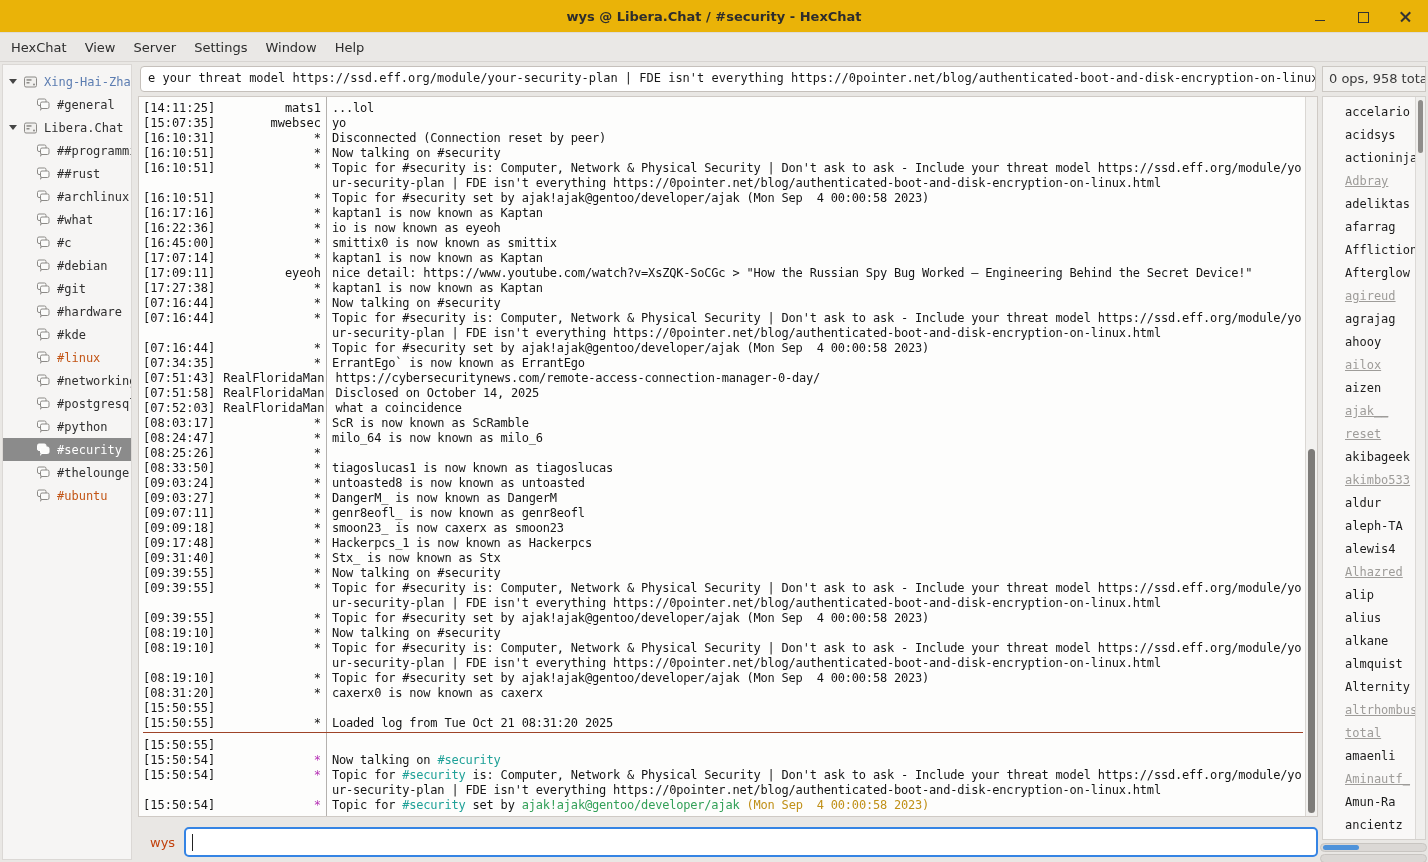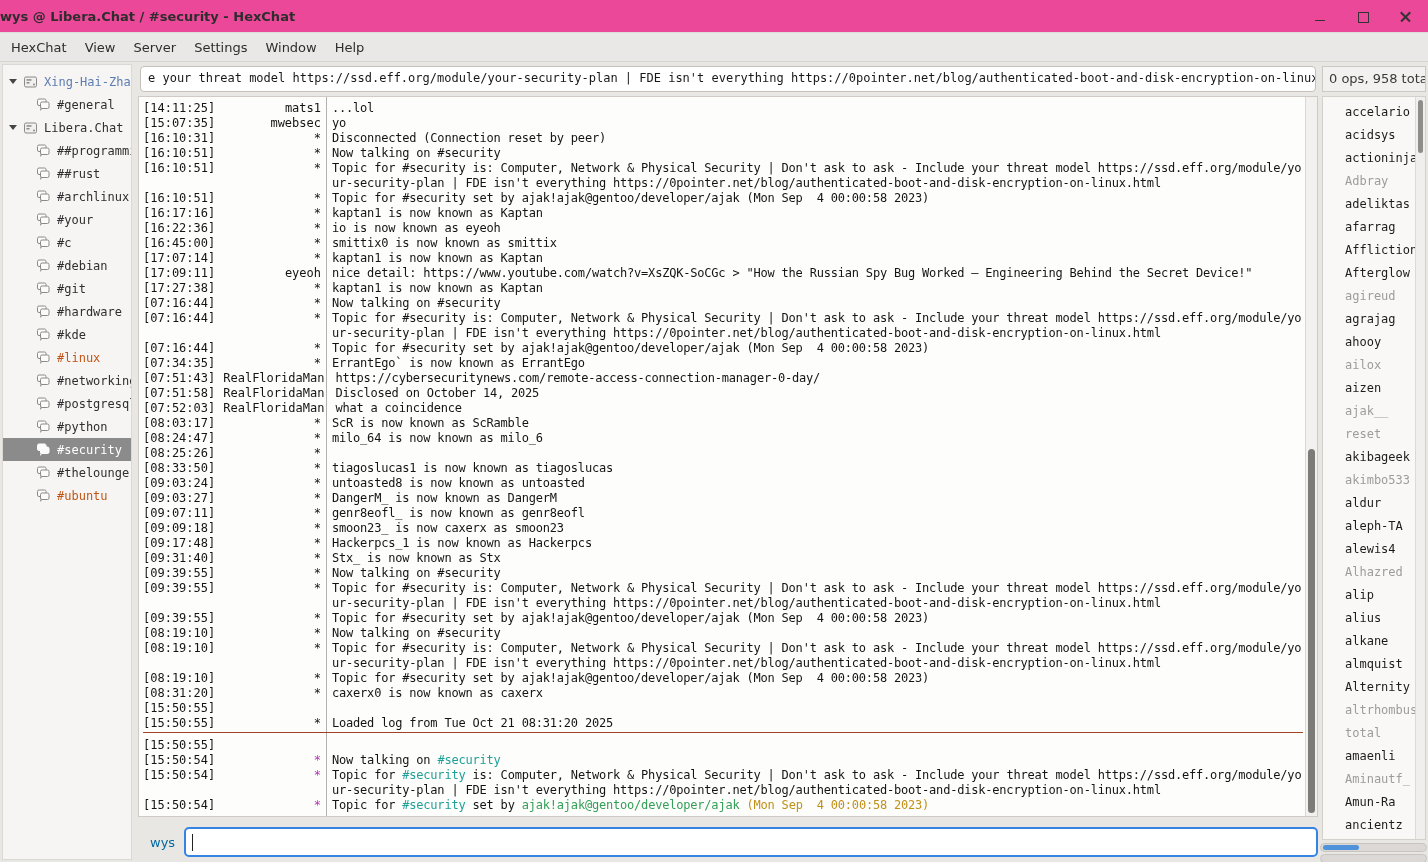--- a/index.html
+++ b/index.html
@@ -4,22 +4,22 @@
 <style>
   * { box-sizing: border-box; }
   html,body { margin:0; padding:0; }
   body {
     width:1428px; height:862px; position:relative; overflow:hidden;
     background:#e9e7e4; font-family:"DejaVu Sans", sans-serif;
     -webkit-font-smoothing:antialiased;
   }
   
   .titlebar { position:absolute; left:0; top:0; width:1428px; height:33px;
-    background:#ec4899; border-bottom:1px solid #dedbd8;
-    display:flex; align-items:center; }
+    background:#eab308; border-bottom:1px solid #dedbd8;
+    display:flex; align-items:center; justify-content:center; }
   .win-title { font-size:13px; font-weight:bold; color:#2d2d2d; }
   .win-controls { position:absolute; right:16px; top:0; height:33px; display:flex; align-items:center; gap:31px; }
   .wc { width:12px; height:12px; position:relative; display:inline-block; cursor:default; }
   .wc-min::after { content:""; position:absolute; left:1px; right:1px; bottom:2px; border-bottom:1.5px solid #333; }
   .wc-max::after { content:""; position:absolute; left:1px; top:1px; width:9px; height:9px; border:1.3px solid #333; }
   .wc-close::before, .wc-close::after { content:""; position:absolute; left:-1px; top:5px; width:13px; height:1.5px; background:#333; }
   .wc-close::before { transform:rotate(45deg);} .wc-close::after { transform:rotate(-45deg);}
   
   .menubar { position:absolute; left:0; top:33px; width:1428px; height:29px;
     background:#eae8e6; border-bottom:1px solid #d7d4d1;
@@ -62,30 +62,30 @@
   .c-event { color:var(--c-event); } .c-channel { color:var(--c-channel); }
   .c-ident { color:var(--c-ident); } .c-date { color:var(--c-date); }
   .marker-line { border-top:1px solid var(--c-marker); margin:1px 0 5px 0; }
   .chat-vscroll { position:absolute; right:0; top:0; bottom:0; width:12px; background:#f2f1ef; border-left:1px solid #dad7d3; }
   .chat-vthumb { position:absolute; left:2px; right:2px; top:49%; height:50.6%; background:#7d7b78; border-radius:4px; }
   
   .userlist { position:absolute; left:1322px; top:96px; width:104px; height:744px;
     background:#f9f8f7; border:1px solid #d4d1cd; overflow:hidden;
     font-family:"DejaVu Sans Mono", monospace; font-size:12px; padding-top:4px; }
   .user-row { height:23px; line-height:23px; padding-left:22px; color:#1c1c1c; white-space:nowrap; overflow:hidden; }
-  .user-row.away { color:var(--c-away); }
+  .user-row.away { color:var(--c-away);text-decoration:underline; }
   .ul-vscroll { position:absolute; right:0; top:0; bottom:0; width:10px; background:#f0efed; border-left:1px solid #dcd9d6; }
   .ul-vthumb { position:absolute; left:2px; right:2px; top:3px; height:53px; background:#8f8d8a; border-radius:4px; }
   
   .hbar { position:absolute; left:1320px; width:107px; height:9px; background:#dbd8d5; border:1px solid #c8c5c1; border-radius:5px; }
   .hbar-1 { top:843px; } .hbar-2 { top:854px; }
   .hthumb { position:absolute; left:2px; top:1px; bottom:1px; width:36px; background:#4f93da; border-radius:4px; }
   
   .input-bar { position:absolute; left:138px; top:826px; width:1180px; height:32px; display:flex; align-items:center; }
-  .input-nick { font-size:13px; color:#0369a1; padding:0 9px 0 12px; }
+  .input-nick { font-size:13px; color:#c2410c; padding:0 9px 0 12px; }
   .msg-input { flex:1; height:30px; background:#ffffff; border:2px solid var(--c-accent); border-radius:5px;
     font-family:"DejaVu Sans Mono", monospace; font-size:12px; padding:0 7px; outline:none; color:#171717; }
   .caret { position:absolute; left:192px; top:7px; width:1px; height:17px; background:#222; }
   .input-wrap { position:relative; flex:1; display:flex; }
 </style>
 </head>
 <body>
 
 <div class="titlebar">
   <span class="win-title">wys @ Libera.Chat / #security - HexChat</span>
@@ -171,21 +171,21 @@
       <span class="label">#archlinux</span>
     </div>
     <div class="tree-row channel">
       <span class="icon">
         <svg width="15" height="14" viewBox="0 0 15 14">
           <rect x="1.5" y="1" width="8.5" height="6.5" rx="1.5" fill="#fbfbfa" stroke="currentColor"></rect>
           <rect x="4.5" y="4" width="8.5" height="6.5" rx="1.5" fill="#fbfbfa" stroke="currentColor"></rect>
           <path d="M6.2 10.5l-2 2.4v-2.4z" fill="currentColor"></path>
         </svg>
       </span>
-      <span class="label">#your</span>
+      <span class="label">#what</span>
     </div>
     <div class="tree-row channel">
       <span class="icon">
         <svg width="15" height="14" viewBox="0 0 15 14">
           <rect x="1.5" y="1" width="8.5" height="6.5" rx="1.5" fill="#fbfbfa" stroke="currentColor"></rect>
           <rect x="4.5" y="4" width="8.5" height="6.5" rx="1.5" fill="#fbfbfa" stroke="currentColor"></rect>
           <path d="M6.2 10.5l-2 2.4v-2.4z" fill="currentColor"></path>
         </svg>
       </span>
       <span class="label">#c</span>

